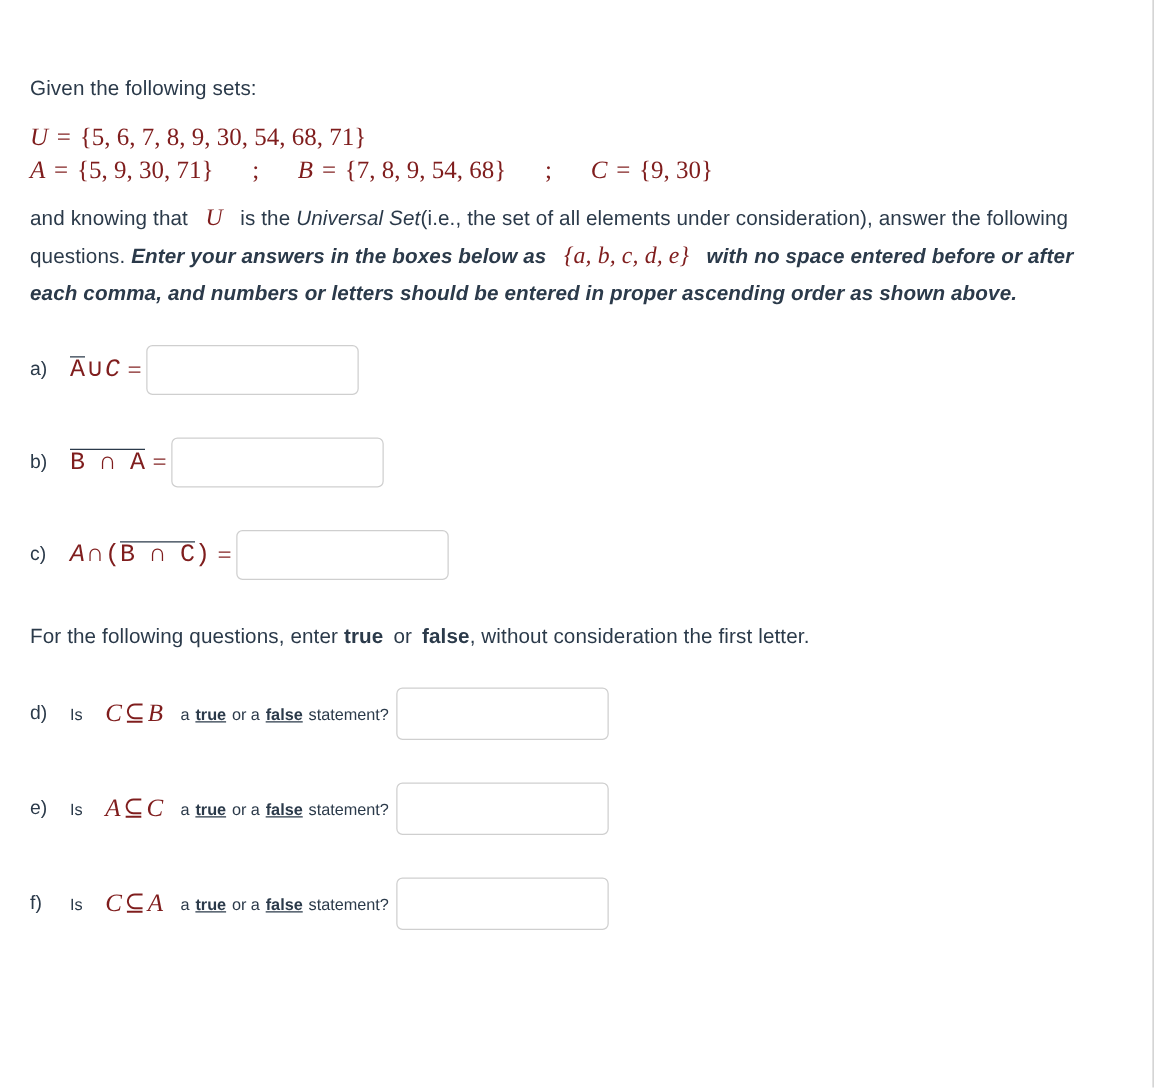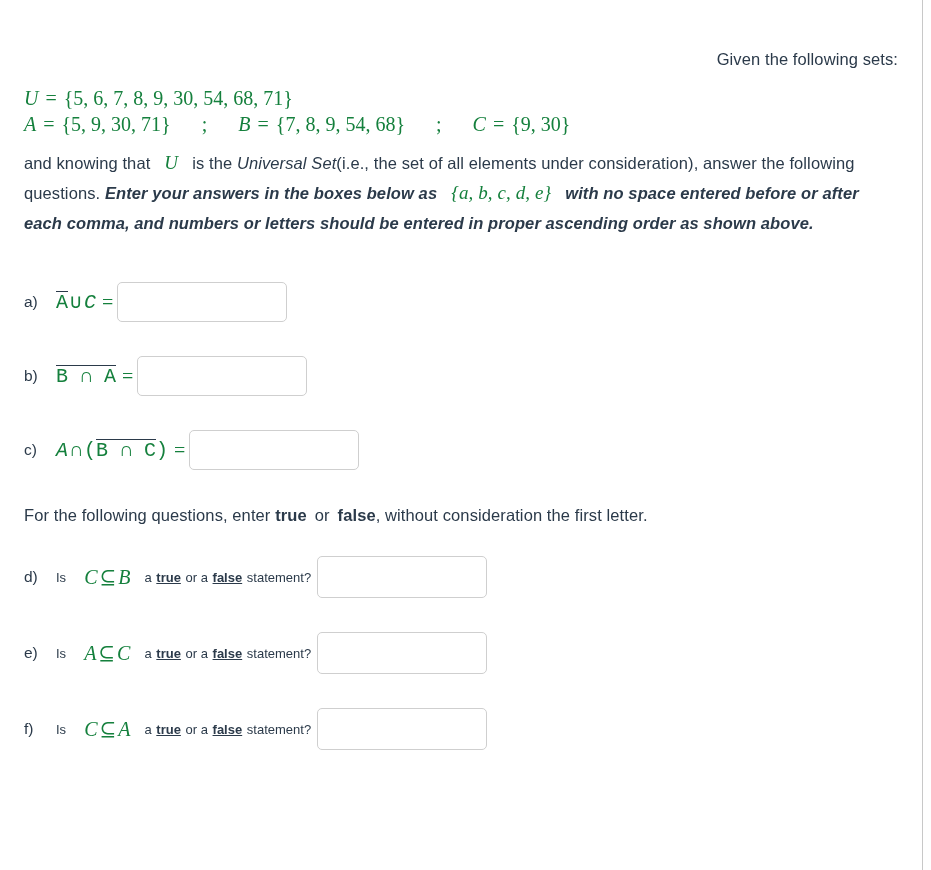--- a/index.html
+++ b/index.html
@@ -29,29 +29,29 @@
     padding: 44px 24px 0 24px;
   }
 
   
   .prose {
     font-size: 16.5px;
     line-height: 30px;
     color: #2b3a4a;
     letter-spacing: 0.1px;
   }
-  .lead { margin: 0 0 14px 0; text-align: right; }
+  .lead { margin: 12px 0 14px 0; }
   .instr { margin: 0; }
   .bi { font-weight: bold; font-style: italic; }
 
   
   .math {
     font-family: "Liberation Serif", "DejaVu Serif", serif;
     font-size: 20px;
-    color: #15803d;
+    color: #7f1d1d;
     white-space: nowrap;
     line-height: 1;
   }
   .math .v { font-style: italic; }           
   .math .up { font-style: normal; }          
   .math .op { font-style: normal; padding: 0 2px; }
   .math .num { font-style: normal; }
   .math .wide { display: inline-block; width: 26px; }
 
   .setline { margin: 0 0 6px 0; }
@@ -133,21 +133,21 @@
       <span class="wide"></span><span class="num">;</span><span class="wide"></span>
       <span class="v">B</span>
       <span class="op">=</span>
       <span class="num">{</span><span class="num">7, 8, 9, 54, 68</span><span class="num">}</span>
       <span class="wide"></span><span class="num">;</span><span class="wide"></span>
       <span class="v">C</span>
       <span class="op">=</span>
       <span class="num">{</span><span class="num">9, 30</span><span class="num">}</span>
     </div>
 
-    <p class="prose instr" style="margin-bottom:44px;">
+    <p class="prose instr" style="margin-bottom:26px;">
       <span>and knowing that</span><span class="sp-a"></span><span class="math" style="font-size:19px;"><span class="v">U</span></span><span class="sp-a"></span><span>is the</span>
       <em>Universal Set</em><span>(i.e., the set of all elements under consideration), answer the following questions.</span>
       <span class="bi">Enter your answers in the boxes below as</span><span class="sp-a"></span><span class="math" style="font-size:19px;"><span class="v">{a, b, c, d, e}</span></span><span class="sp-a"></span><span class="bi">with no space entered before or after each comma, and numbers or letters should be entered in proper ascending order as shown above.</span>
     </p>
 
     <div class="qrow" style="margin-bottom:34px;">
       <span class="qlabel">a)</span>
       <span class="qmath math">
         <span class="ovl"><span class="up">A</span></span><span class="op">∪</span><span class="v">C</span>
       </span>

